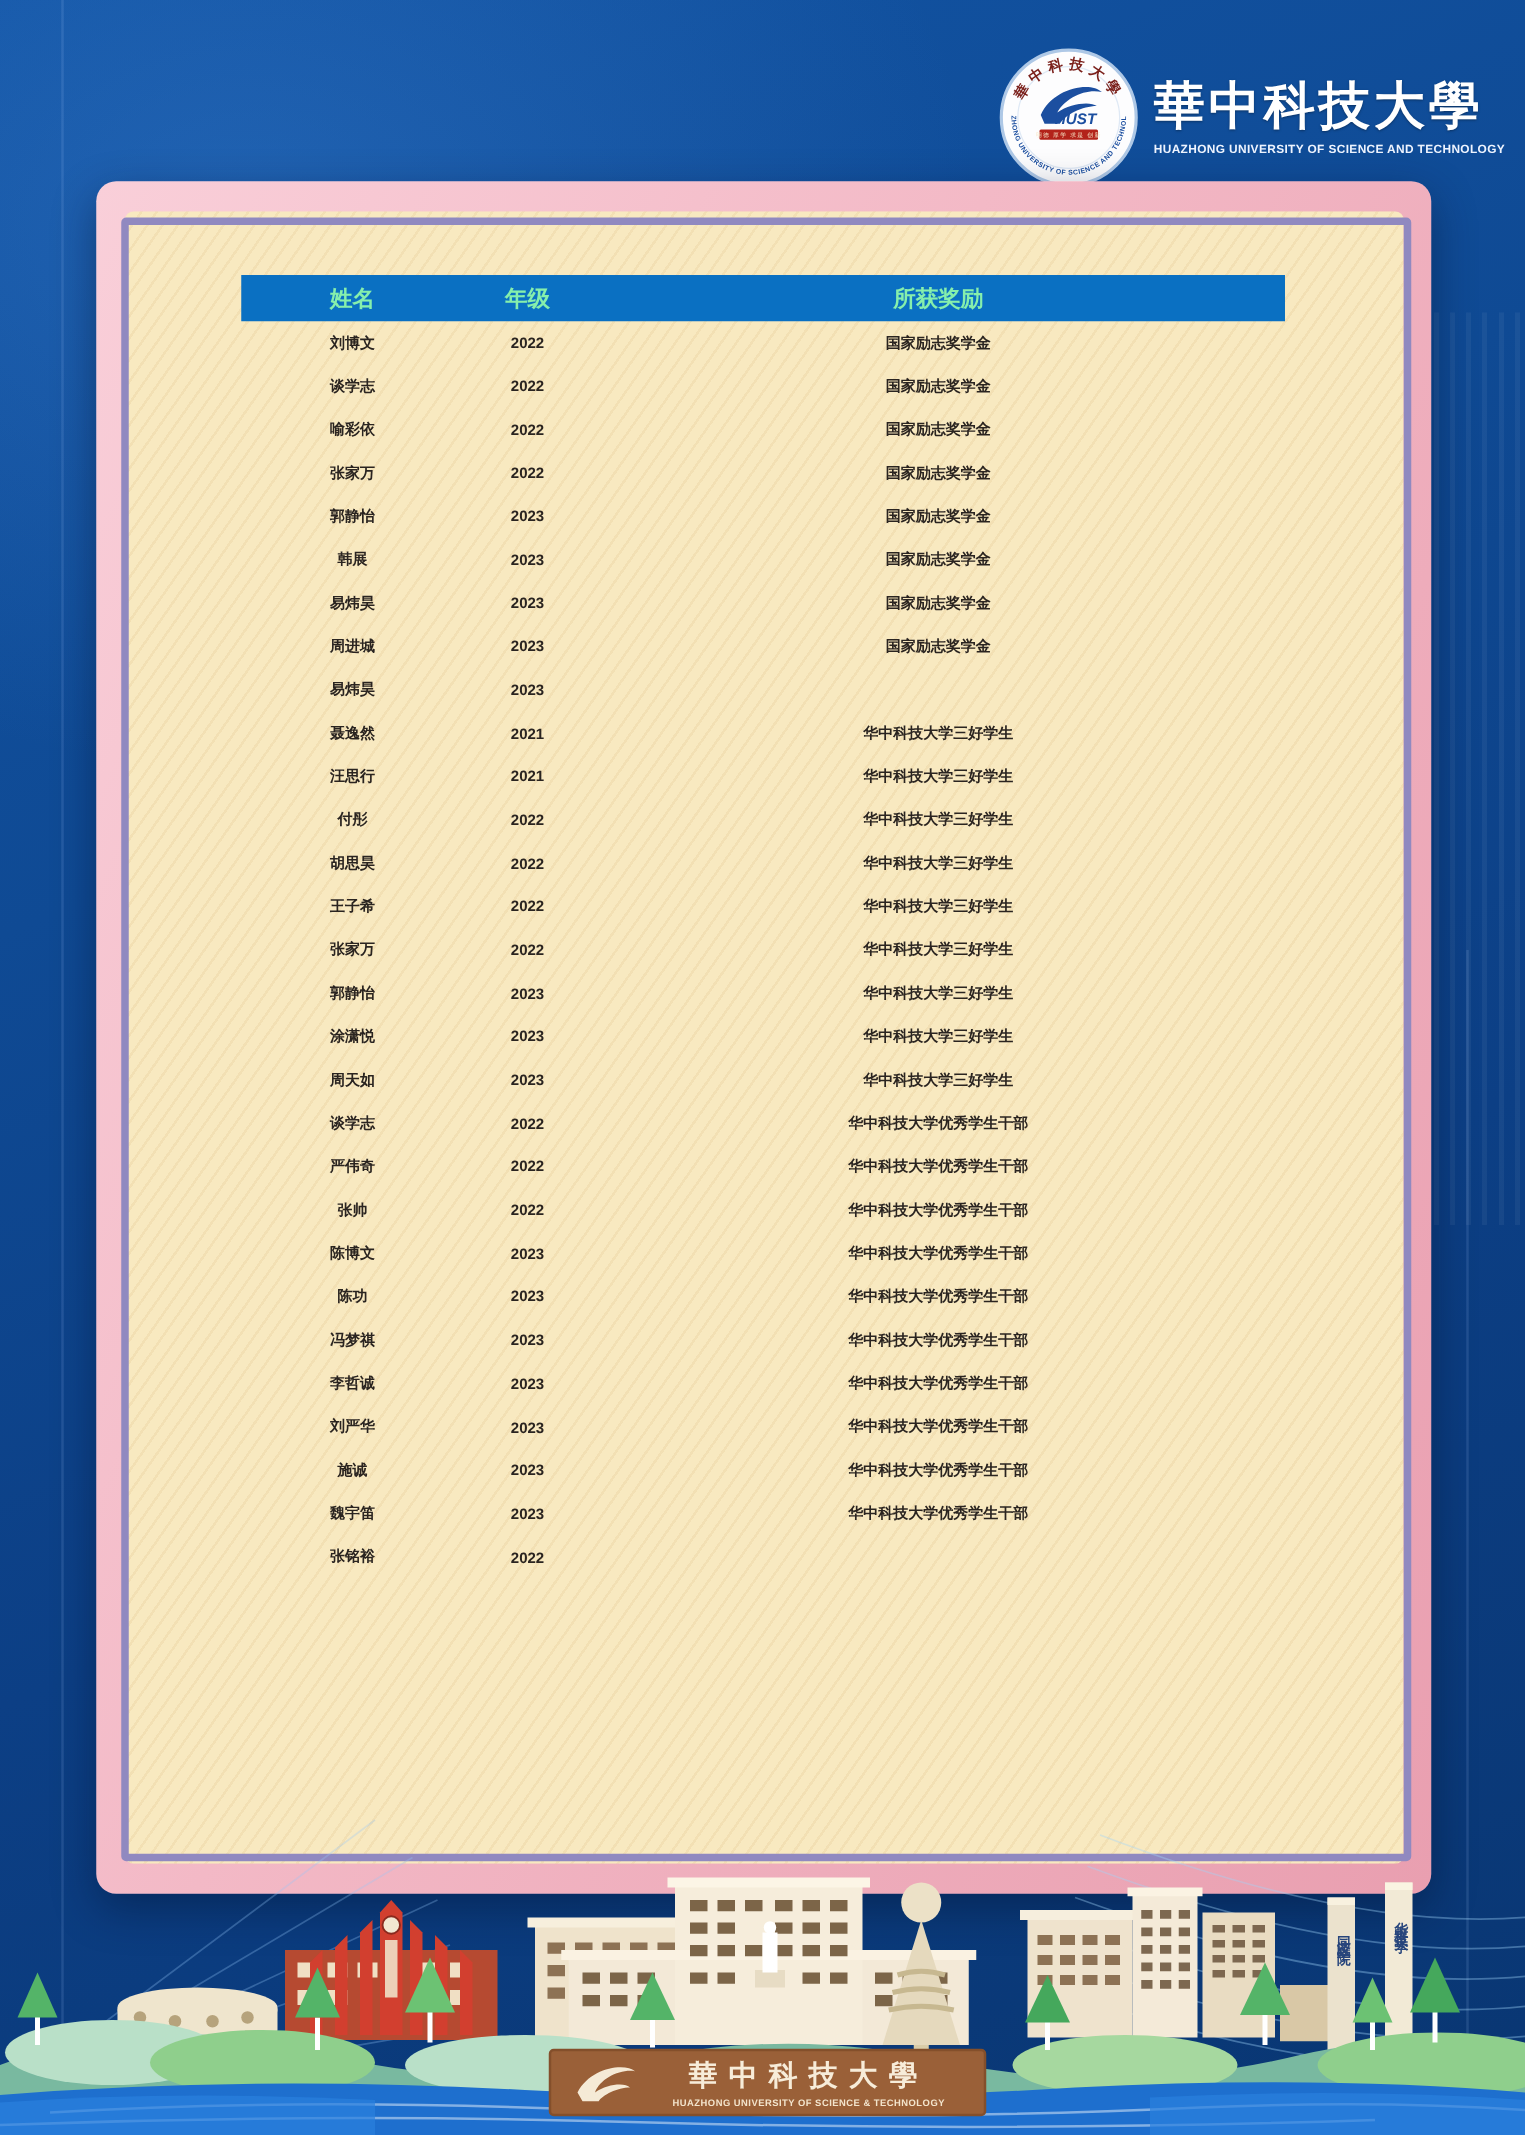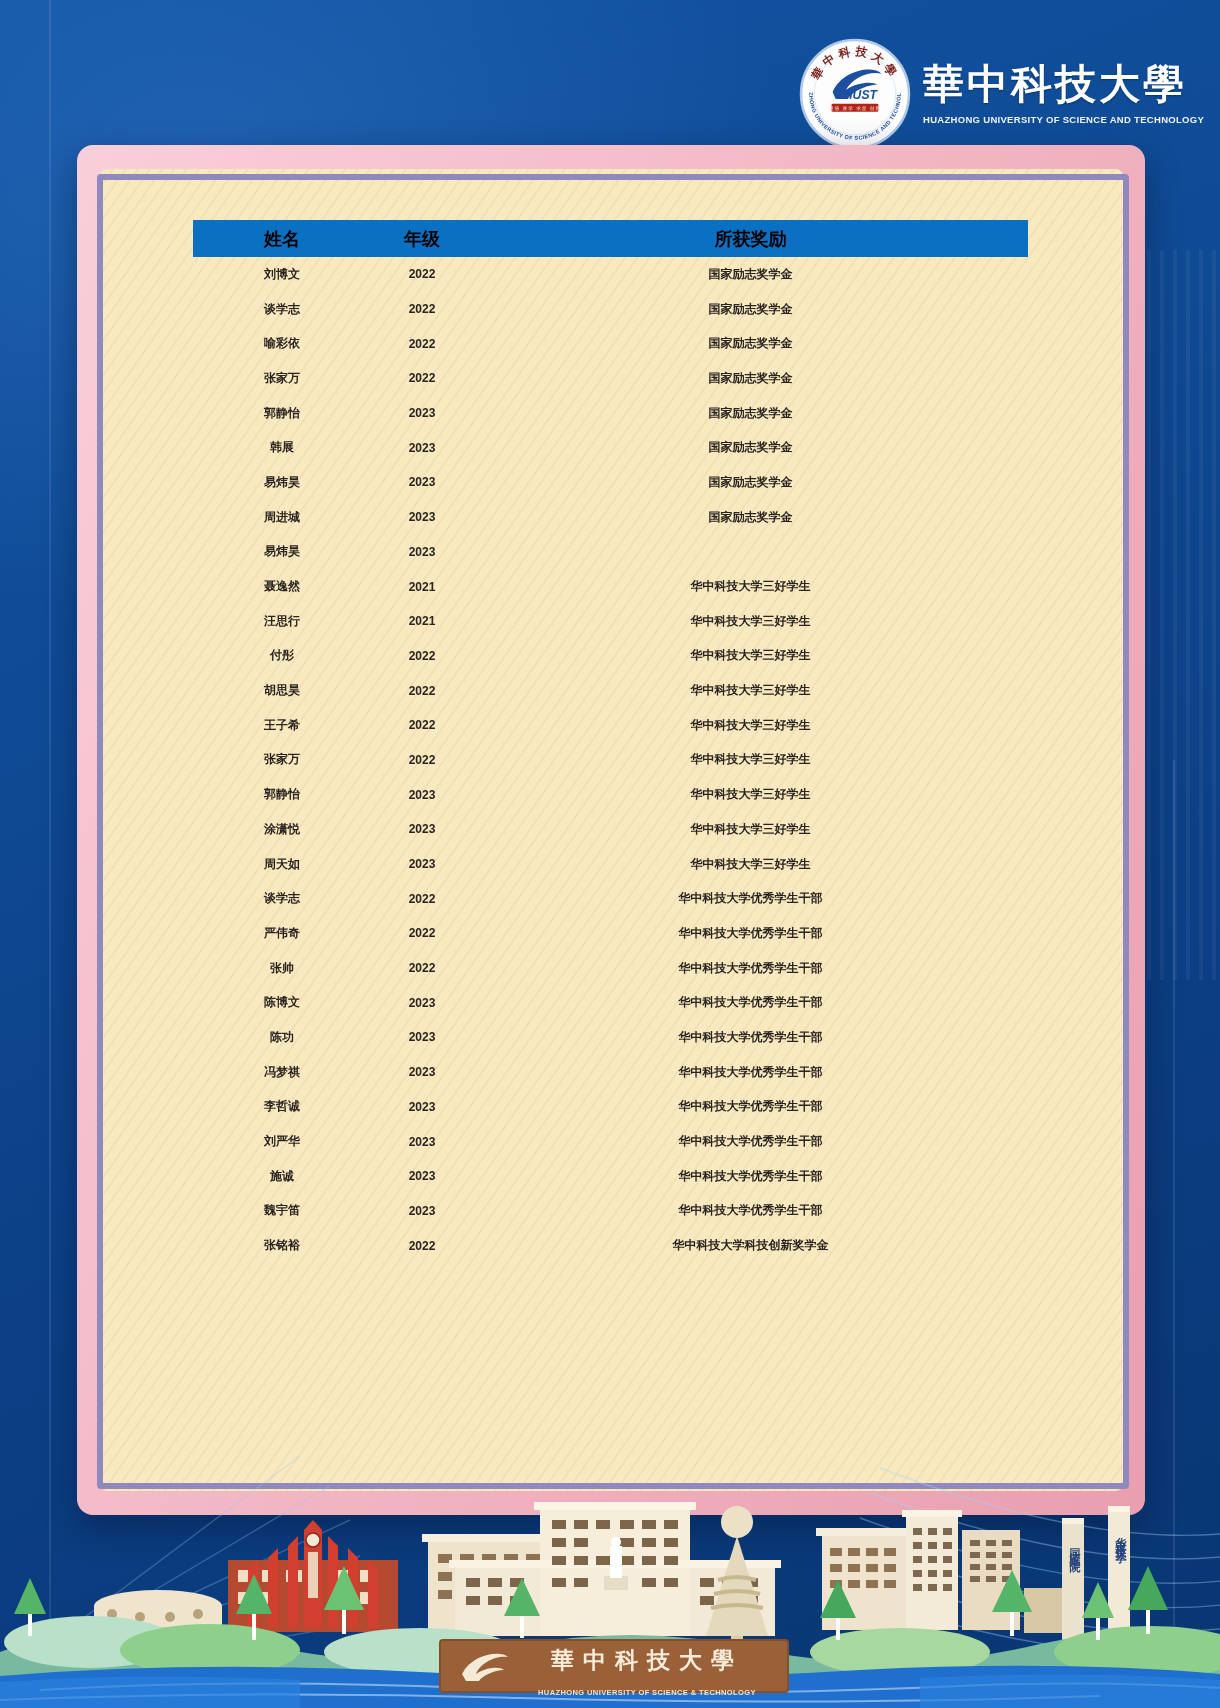--- a/index.html
+++ b/index.html
@@ -27,30 +27,30 @@
     box-shadow:0 12px 34px rgba(3,20,50,.45);}
   .card-cream{position:absolute;left:23px;right:22px;top:24px;bottom:24px;border-radius:7px;
     background:
       repeating-linear-gradient(125deg,rgba(213,175,114,.16) 0 2px,rgba(0,0,0,0) 2px 10px),
       #f8e9c0;}
   .card-line{position:absolute;left:20px;right:16px;top:29px;bottom:26px;
     border:6px solid #9089c0;border-radius:4px;}
   
   .awards{position:absolute;left:116px;top:75px;width:835px;}
   .thead,.trow{display:grid;grid-template-columns:178px 102px 555px;align-items:center;}
-  .thead{height:37px;background:#0a70c2;color:#000000;font-size:18px;font-weight:700;}
+  .thead{height:37px;background:#0a70c2;color:#86efac;font-size:18px;font-weight:700;}
   .th,.td{text-align:center;}
   .th.c2,.td.c2{}
   .trow{height:34.7px;color:#2a2420;font-size:12px;font-weight:600;}
   
   .skyline{position:absolute;left:0;bottom:0;width:1220px;height:270px;}
   .sign-text{position:absolute;left:508px;top:1645px;width:278px;text-align:center;pointer-events:none;}
   .sign-cn{font-family:"DejaVu Serif",serif;font-weight:700;font-size:23px;color:#f7ecd9;
     letter-spacing:9px;white-space:nowrap;}
-  .sign-en{font-size:7.5px;font-weight:700;color:#f3e4cc;letter-spacing:.4px;margin-top:12px;white-space:nowrap;}
+  .sign-en{font-size:7.5px;font-weight:700;color:#f3e4cc;letter-spacing:.4px;margin-top:2px;white-space:nowrap;}
   .pillar-label{position:absolute;writing-mode:vertical-rl;font-size:11px;font-weight:700;
     color:#27457c;letter-spacing:3px;font-family:"DejaVu Serif",serif;}
   .pillar-label.p1{left:1066px;top:1540px;}
   .pillar-label.p2{left:1112px;top:1528px;}
 </style>
 </head>
 <body>
 
 <div class="page">
 
@@ -230,21 +230,20 @@
             <div class="td c2">华中科技大学优秀学生干部</div>
           </div>
           <div class="trow">
             <div class="td c0">魏宇笛</div>
             <div class="td c1">2023</div>
             <div class="td c2">华中科技大学优秀学生干部</div>
           </div>
           <div class="trow">
             <div class="td c0">张铭裕</div>
             <div class="td c1">2022</div>
-            <div class="td c2">华中科技大学科技创新奖学金</div>
           </div>
         </div>
     </div>
   </section>
 
   <svg class="skyline" viewBox="0 0 1220 270">
 
     <g stroke="rgba(150,200,250,.30)" stroke-width="1.4">
       <line x1="-10" y1="250" x2="300" y2="18"></line>
         <line x1="-10" y1="250" x2="330" y2="48"></line>

